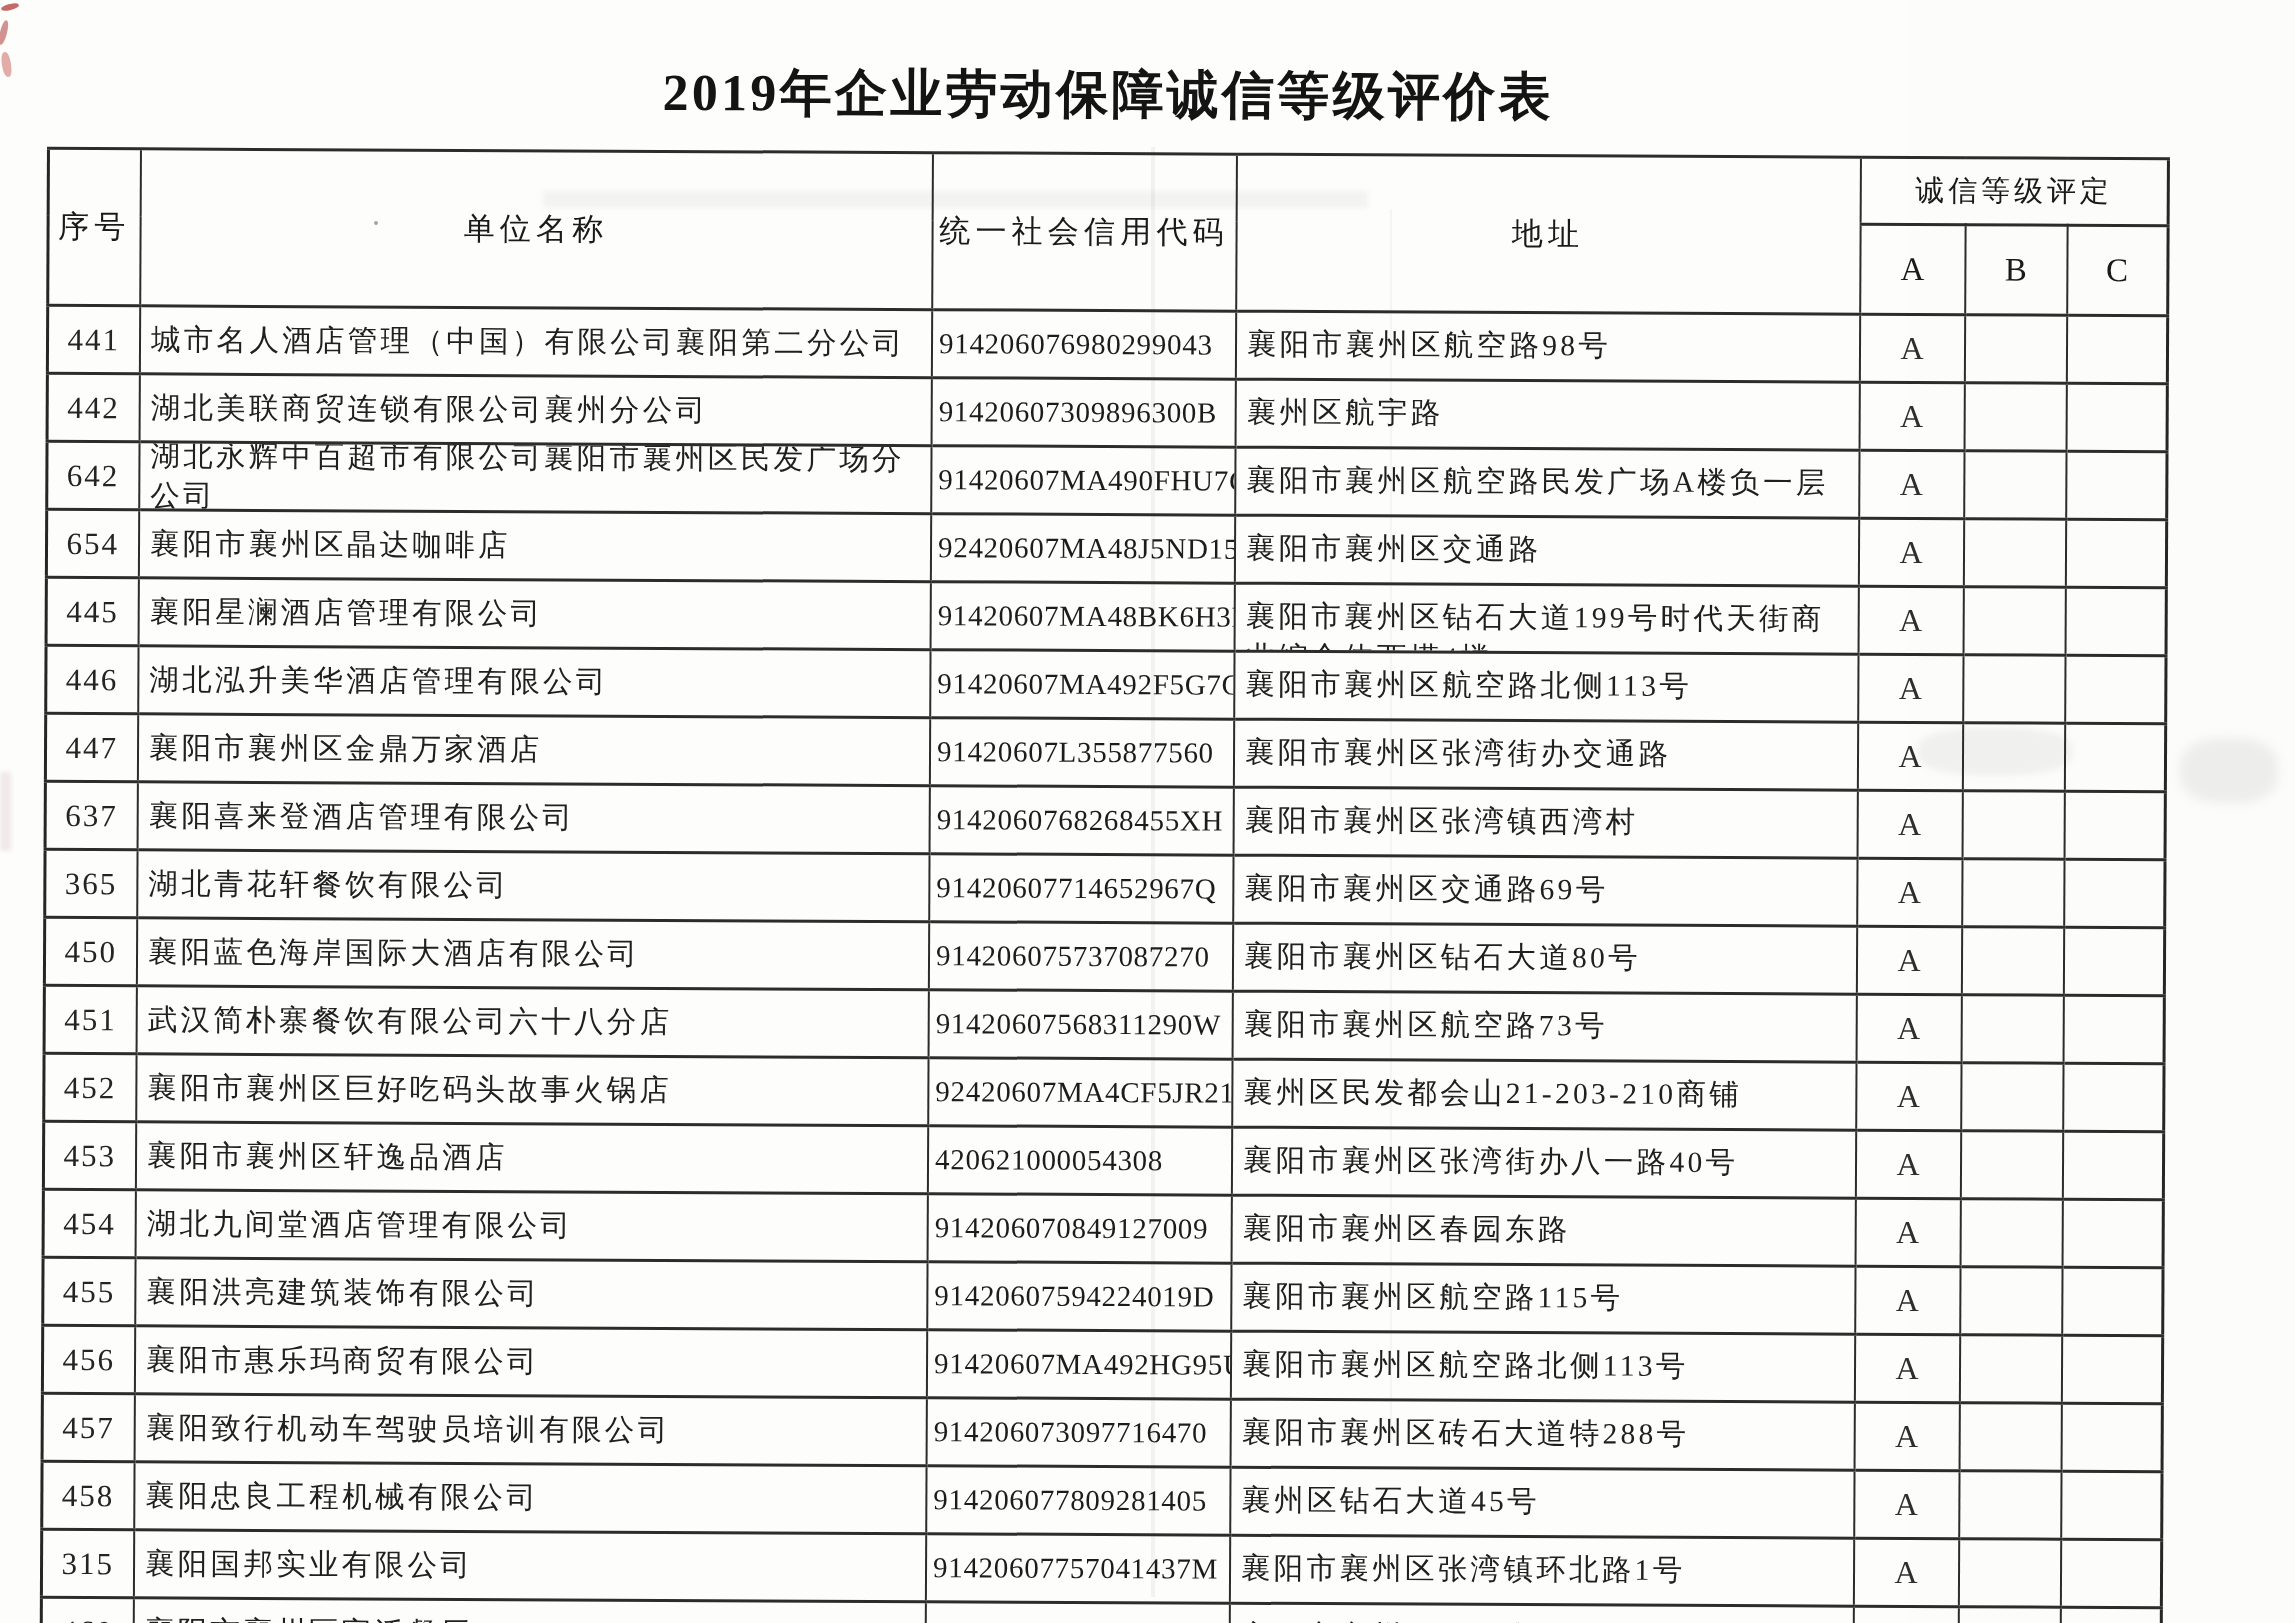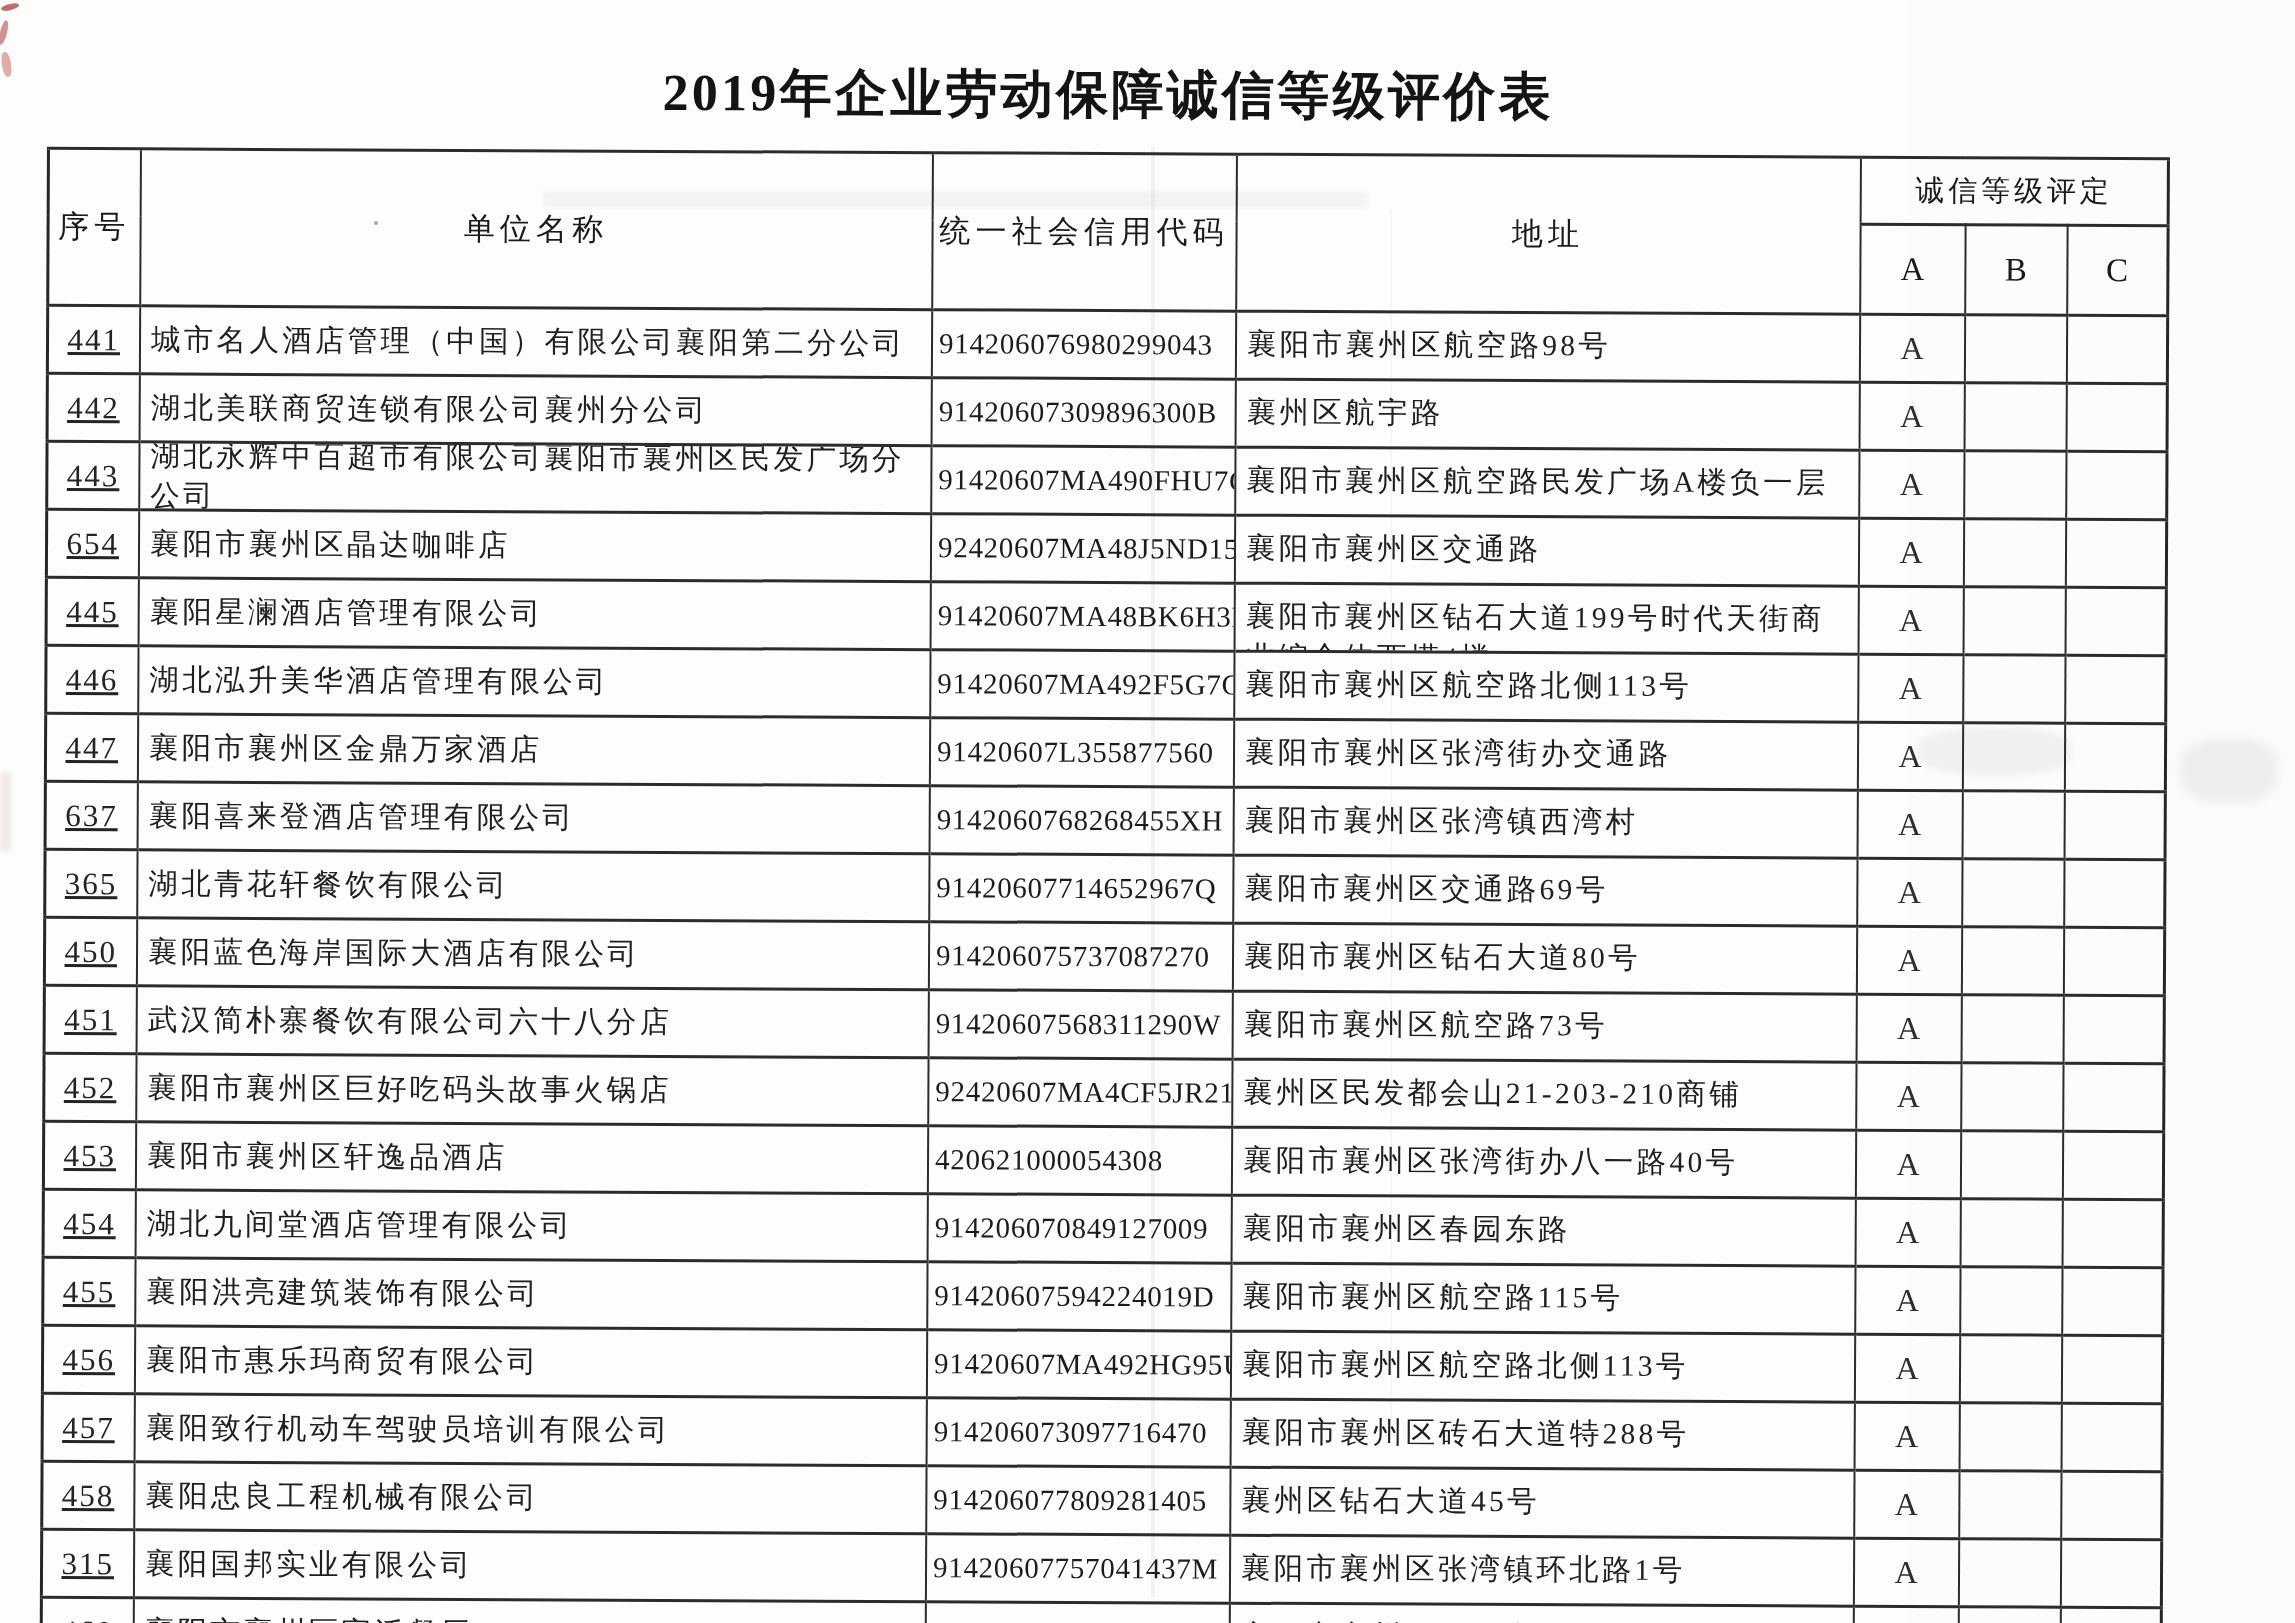--- a/index.html
+++ b/index.html
@@ -46,21 +46,21 @@
   .th-main { font-size: 31px; letter-spacing: 5.2px; }
   .th-rating { font-size: 29px; letter-spacing: 3.9px; height: 67px; }
   .th-grade { font-size: 33px; height: 90px; letter-spacing: 0; }
 
   tbody tr { height: 65px; }
   td .cell {
     height: 65px; box-sizing: border-box;
     display: flex; align-items: center;
     overflow: hidden;
   }
-  td.c-index .cell { justify-content: center; font-size: 31px; letter-spacing: 2px; color: #242424; text-decoration: underline; }
+  td.c-index .cell { justify-content: center; font-size: 31px; letter-spacing: 2px; color: #242424; }
   td.c-name .cell { padding: 0 7.9px 0 10.5px; font-size: 29.5px; letter-spacing: 3.3px; color: #202020; }
   td.c-code .cell { padding: 0 2.6px 0 6.5px; font-size: 29px; letter-spacing: 0.7px; color: #1c1c1c; }
   td.c-addr .cell {
     display: block; padding: 11px 9.2px 0 10.5px;
     font-size: 29.5px; letter-spacing: 3.3px; line-height: 41px; color: #202020;
   }
   td.c-grade .cell { justify-content: center; font-size: 32px; color: #2e2e2e; }
 
   
   .artifact { position: absolute; pointer-events: none; }
@@ -162,21 +162,21 @@
             </td>
             <td class="c-grade">
               <div class="cell"></div>
             </td>
             <td class="c-grade">
               <div class="cell"></div>
             </td>
           </tr>
           <tr>
             <td class="c-index">
-              <div class="cell">443</div>
+              <div class="cell">642</div>
             </td>
             <td class="c-name">
               <div class="cell">湖北永辉中百超市有限公司襄阳市襄州区民发广场分公司</div>
             </td>
             <td class="c-code">
               <div class="cell">91420607MA490FHU7C</div>
             </td>
             <td class="c-addr">
               <div class="cell">襄阳市襄州区航空路民发广场A楼负一层</div>
             </td>

